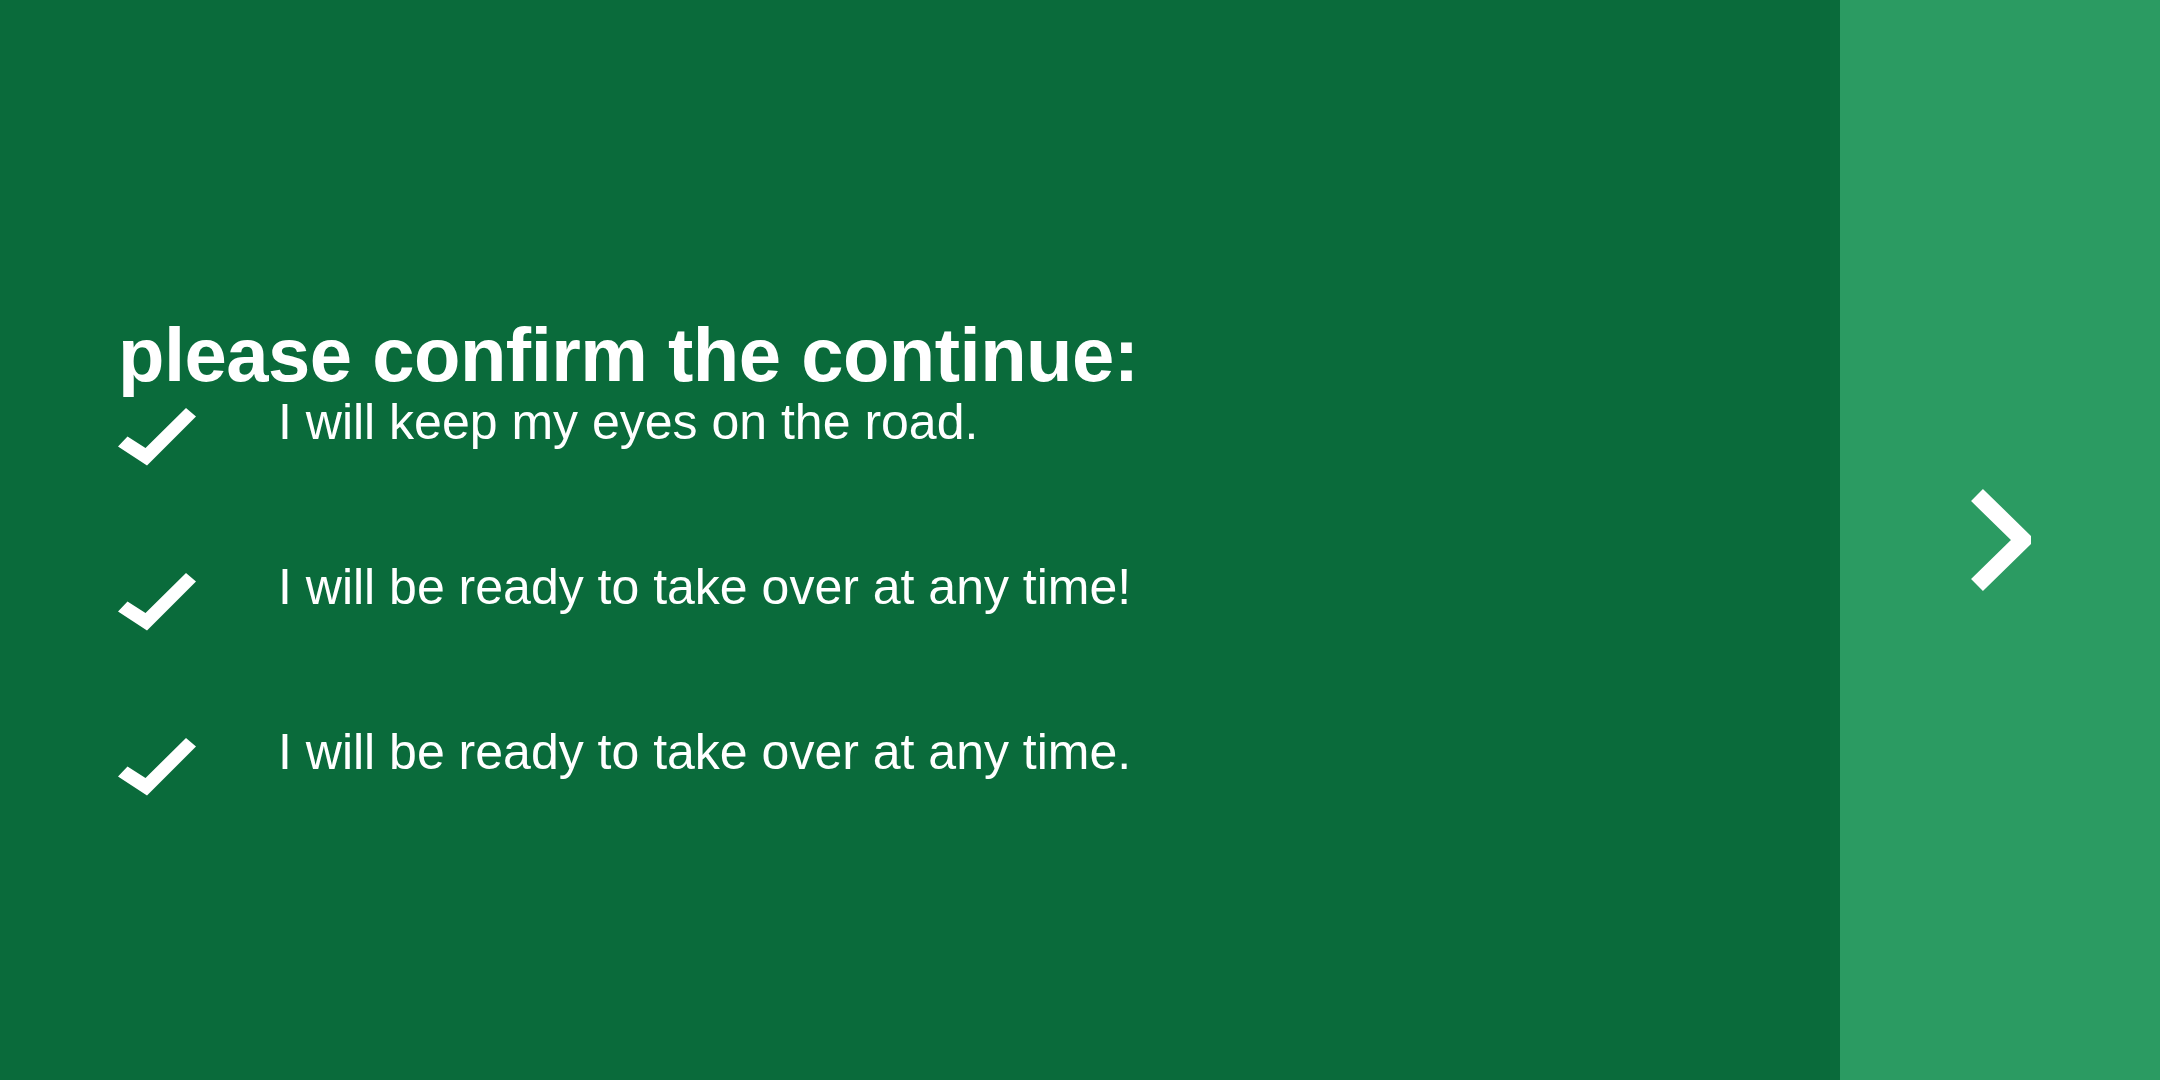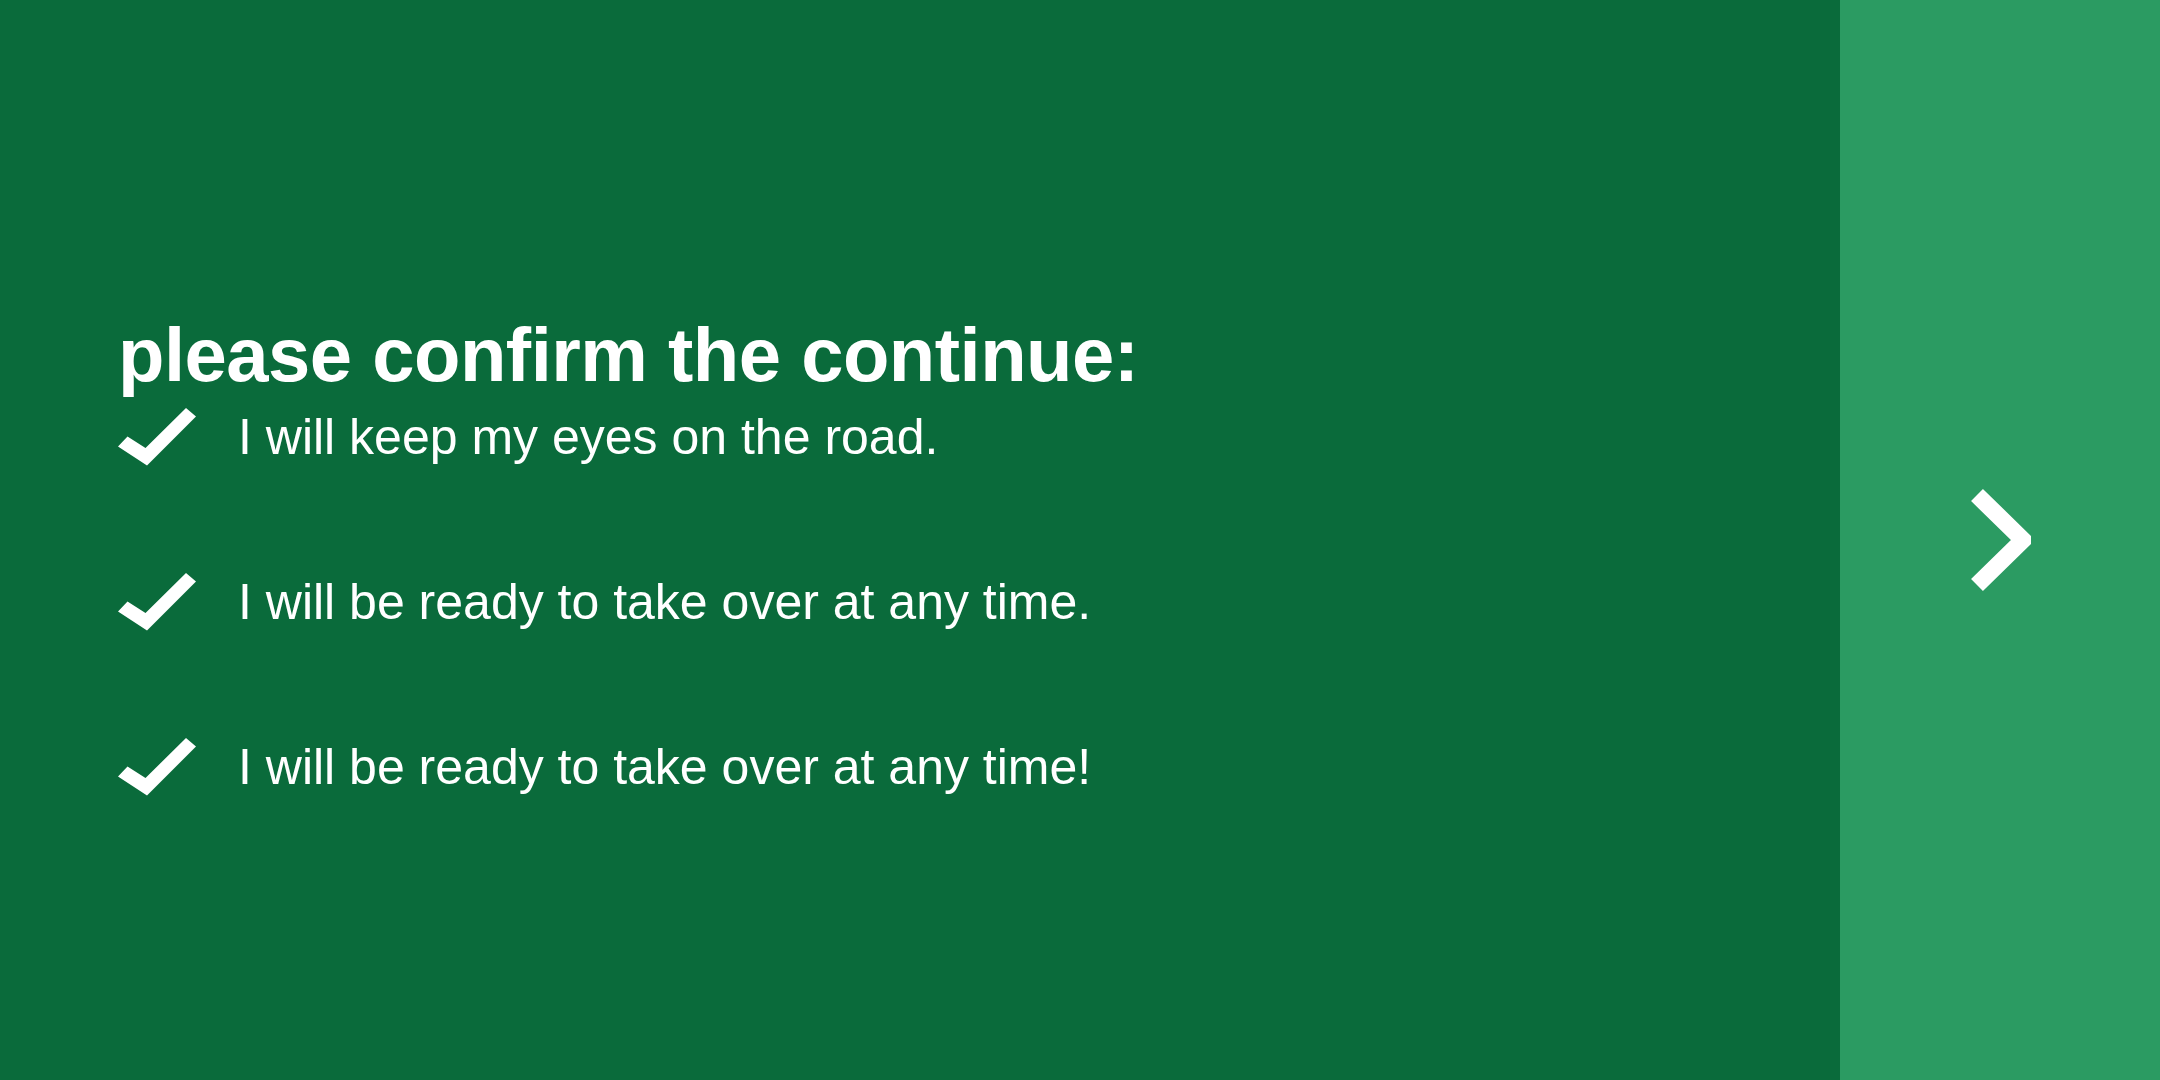--- a/index.html
+++ b/index.html
@@ -49,23 +49,24 @@
 
   .checklist {
     position:absolute;
     left:118px;
     top:392px;
     width:1600px;
   }
 
   .check-row {
     display:flex;
-    align-items:center;
+    align-items:flex-start;
     height:90px;
     margin-bottom:75px;
+    gap:40px;
   }
   .check-row:last-child { margin-bottom:0; }
 
   .check-icon {
     flex:0 0 120px;
     width:120px;
     height:90px;
     display:flex;
     align-items:center;
     justify-content:flex-start;
@@ -125,30 +126,30 @@
         </span>
         <span class="check-label">I will keep my eyes on the road.</span>
       </div>
 
       <div class="check-row">
         <span class="check-icon">
           <svg width="78" height="58" viewBox="0 0 78 58" aria-hidden="true">
             <polygon fill="#ffffff" points="9.5,28.5 0,38.5 29,57.5 78,8.5 68,0 27.5,40 "></polygon>
           </svg>
         </span>
-        <span class="check-label">I will be ready to take over at any time.</span>
+        <span class="check-label">I will be ready to take over at any time!</span>
       </div>
 
       <div class="check-row">
         <span class="check-icon">
           <svg width="78" height="58" viewBox="0 0 78 58" aria-hidden="true">
             <polygon fill="#ffffff" points="9.5,28.5 0,38.5 29,57.5 78,8.5 68,0 27.5,40 "></polygon>
           </svg>
         </span>
-        <span class="check-label">I will be ready to take over at any time!</span>
+        <span class="check-label">I will be ready to take over at any time.</span>
       </div>
 
     </div>
   </div>
 
   <div class="panel-next">
     <span class="chevron-wrap">
       <svg width="62" height="106" viewBox="0 0 62 106" aria-hidden="true">
         <polyline points="8,8 54,53 8,98" fill="none" stroke="#ffffff" stroke-width="17" stroke-linecap="butt" stroke-linejoin="miter"></polyline>
       </svg>

